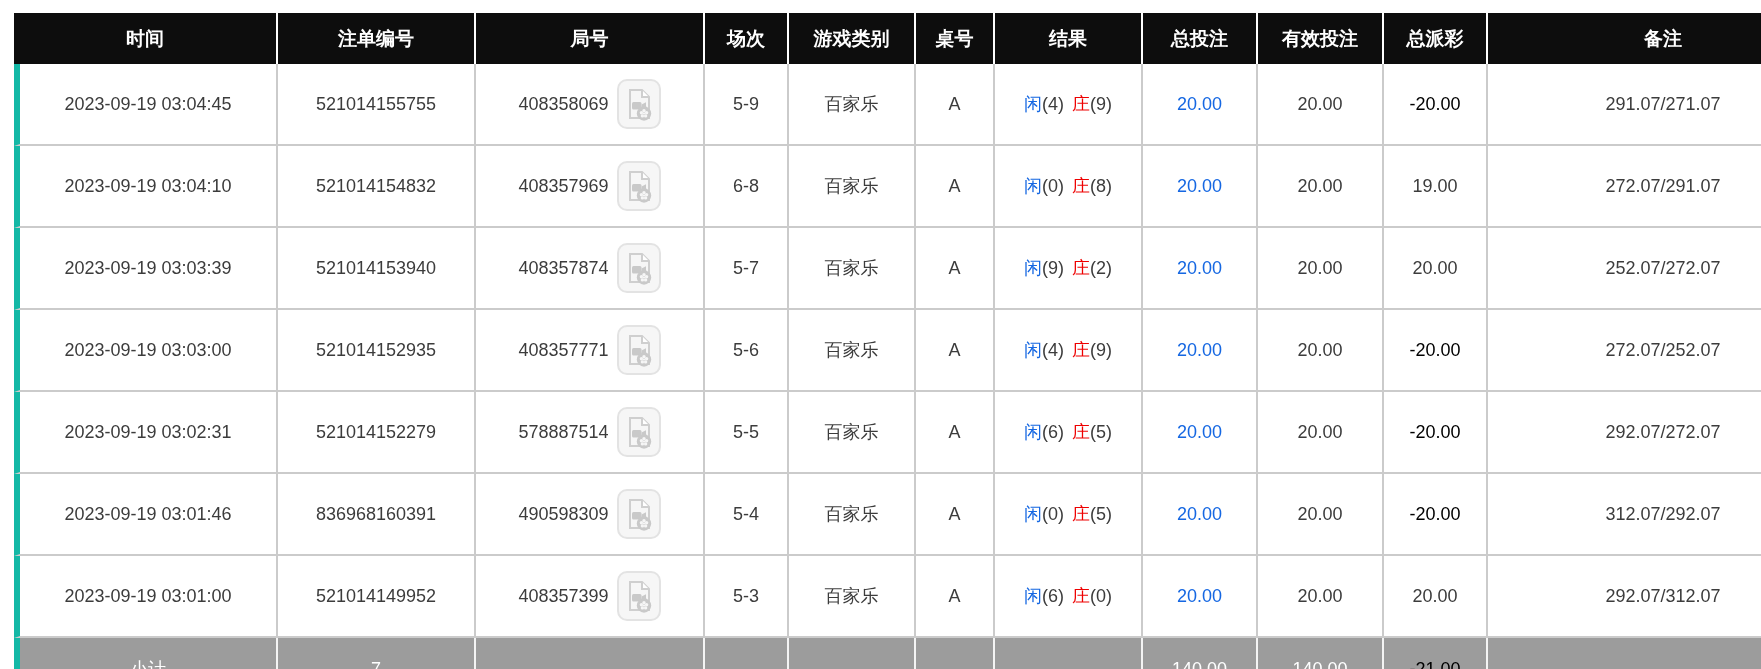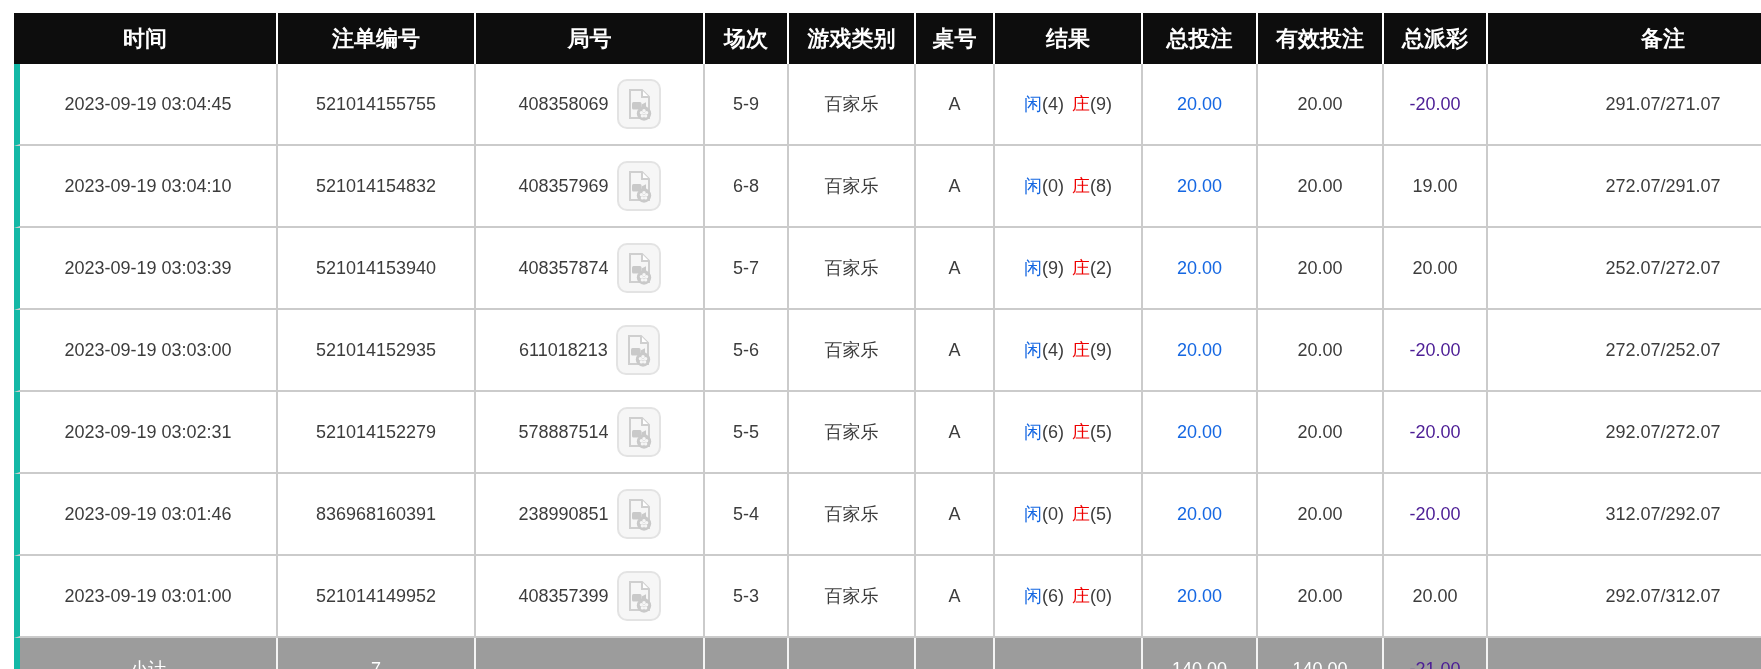--- a/index.html
+++ b/index.html
@@ -7,39 +7,39 @@
     width:1761px;height:669px;overflow:hidden;background:#fff;
     font-family:"Liberation Sans","DejaVu Sans",sans-serif;
     color:#3c3c3c;
   }
   .table-wrap{padding:13px 0 0 14px;}
   table.records{
     border-collapse:separate;border-spacing:0;table-layout:fixed;
     width:1826px;
   }
   th{
-    background:#0d0d0d;color:#ffffff;font-weight:bold;font-size:22px;
+    background:#0d0d0d;color:#ffffff;font-weight:bold;font-size:19px;
     height:49px;text-align:center;vertical-align:middle;
     border-right:2px solid #ffffff;
   }
   tbody td{
     height:78px;text-align:center;vertical-align:middle;font-size:18px;
     border-right:2px solid #cbcbcb;border-bottom:2px solid #cbcbcb;
     background:#ffffff;
   }
   tbody td:first-child, tfoot td:first-child{border-left:6px solid #14b8a6;}
   tfoot td{
     height:60px;background:#9c9c9c;color:#ffffff;font-size:18px;
     text-align:center;vertical-align:middle;
     border-right:2px solid #f4f4f4;
   }
   .blue-val{color:#1567e2;}
   .result-player{color:#1567e2;}
   .result-banker{color:#ee0000;margin-left:8px;}
-  .payout.neg{color:#4c1d95;}
+  .payout.neg{color:#000000;}
   .round-cell .round-no{vertical-align:middle;}
   .video-btn{
     display:inline-block;vertical-align:middle;margin-left:8px;
     width:44px;height:50px;cursor:pointer;background:none;border:none;padding:0;
   }
 </style>
 </head>
 <body>
 
 <div class="table-wrap">
@@ -166,21 +166,21 @@
       </td>
       <td class="blue-val">20.00</td>
       <td>20.00</td>
       <td class="payout">20.00</td>
       <td>252.07/272.07</td>
     </tr>
     <tr>
       <td>2023-09-19 03:03:00</td>
       <td>521014152935</td>
       <td class="round-cell">
-        <span class="round-no">611018213</span><button class="video-btn">
+        <span class="round-no">408357771</span><button class="video-btn">
   <svg width="44" height="50" viewBox="0 0 44 50">
     <rect x="1" y="1" width="42" height="48" rx="9" fill="#f6f6f6" stroke="#e3e3e3" stroke-width="2"></rect>
     <path d="M13 11 h12 l7 7 v21 h-19 z" fill="none" stroke="#cfcfcf" stroke-width="2"></path>
     <path d="M25 11 v7 h7" fill="#ffffff" stroke="#cfcfcf" stroke-width="2"></path>
     <rect x="15" y="23" width="9.5" height="7.5" rx="1.5" fill="#c9c9c9"></rect>
     <path d="M24.5 25.5 l4.5 -2.2 v6.9 l-4.5 -2.2 z" fill="#c9c9c9"></path>
     <circle cx="27" cy="34.5" r="7.2" fill="#c9c9c9"></circle>
     <circle cx="27" cy="31.8" r="1.7" fill="#f6f6f6"></circle>
     <circle cx="24.4" cy="33.8" r="1.7" fill="#f6f6f6"></circle>
     <circle cx="29.6" cy="33.8" r="1.7" fill="#f6f6f6"></circle>
@@ -230,21 +230,21 @@
       </td>
       <td class="blue-val">20.00</td>
       <td>20.00</td>
       <td class="payout neg">-20.00</td>
       <td>292.07/272.07</td>
     </tr>
     <tr>
       <td>2023-09-19 03:01:46</td>
       <td>836968160391</td>
       <td class="round-cell">
-        <span class="round-no">238990851</span><button class="video-btn">
+        <span class="round-no">490598309</span><button class="video-btn">
   <svg width="44" height="50" viewBox="0 0 44 50">
     <rect x="1" y="1" width="42" height="48" rx="9" fill="#f6f6f6" stroke="#e3e3e3" stroke-width="2"></rect>
     <path d="M13 11 h12 l7 7 v21 h-19 z" fill="none" stroke="#cfcfcf" stroke-width="2"></path>
     <path d="M25 11 v7 h7" fill="#ffffff" stroke="#cfcfcf" stroke-width="2"></path>
     <rect x="15" y="23" width="9.5" height="7.5" rx="1.5" fill="#c9c9c9"></rect>
     <path d="M24.5 25.5 l4.5 -2.2 v6.9 l-4.5 -2.2 z" fill="#c9c9c9"></path>
     <circle cx="27" cy="34.5" r="7.2" fill="#c9c9c9"></circle>
     <circle cx="27" cy="31.8" r="1.7" fill="#f6f6f6"></circle>
     <circle cx="24.4" cy="33.8" r="1.7" fill="#f6f6f6"></circle>
     <circle cx="29.6" cy="33.8" r="1.7" fill="#f6f6f6"></circle>

